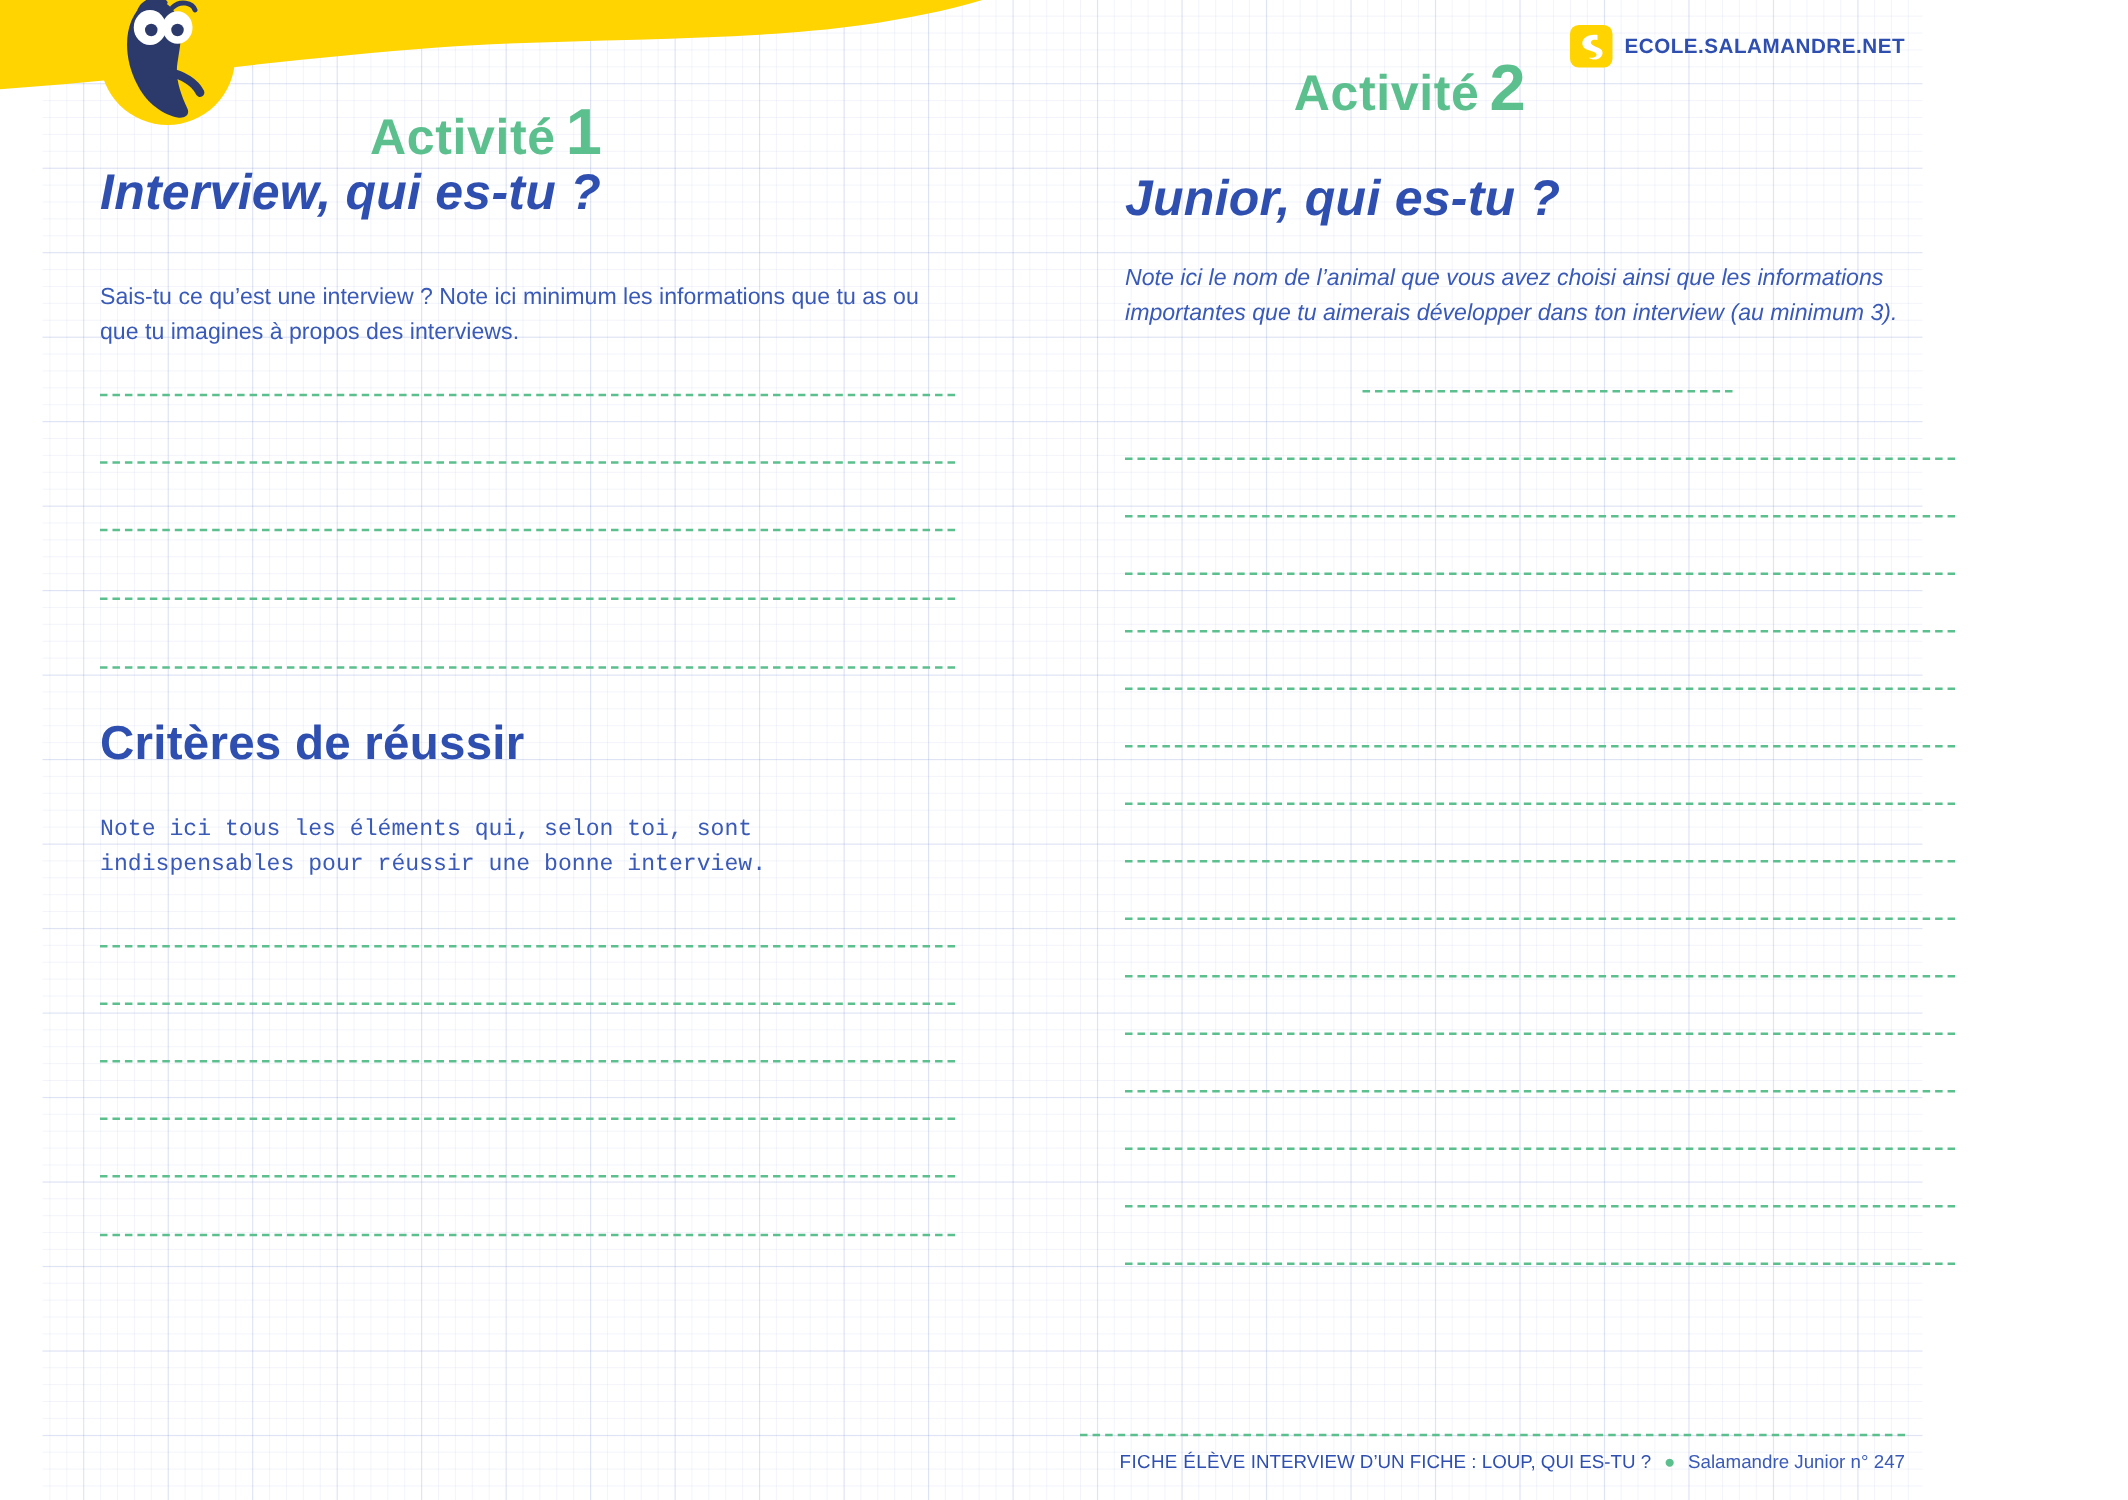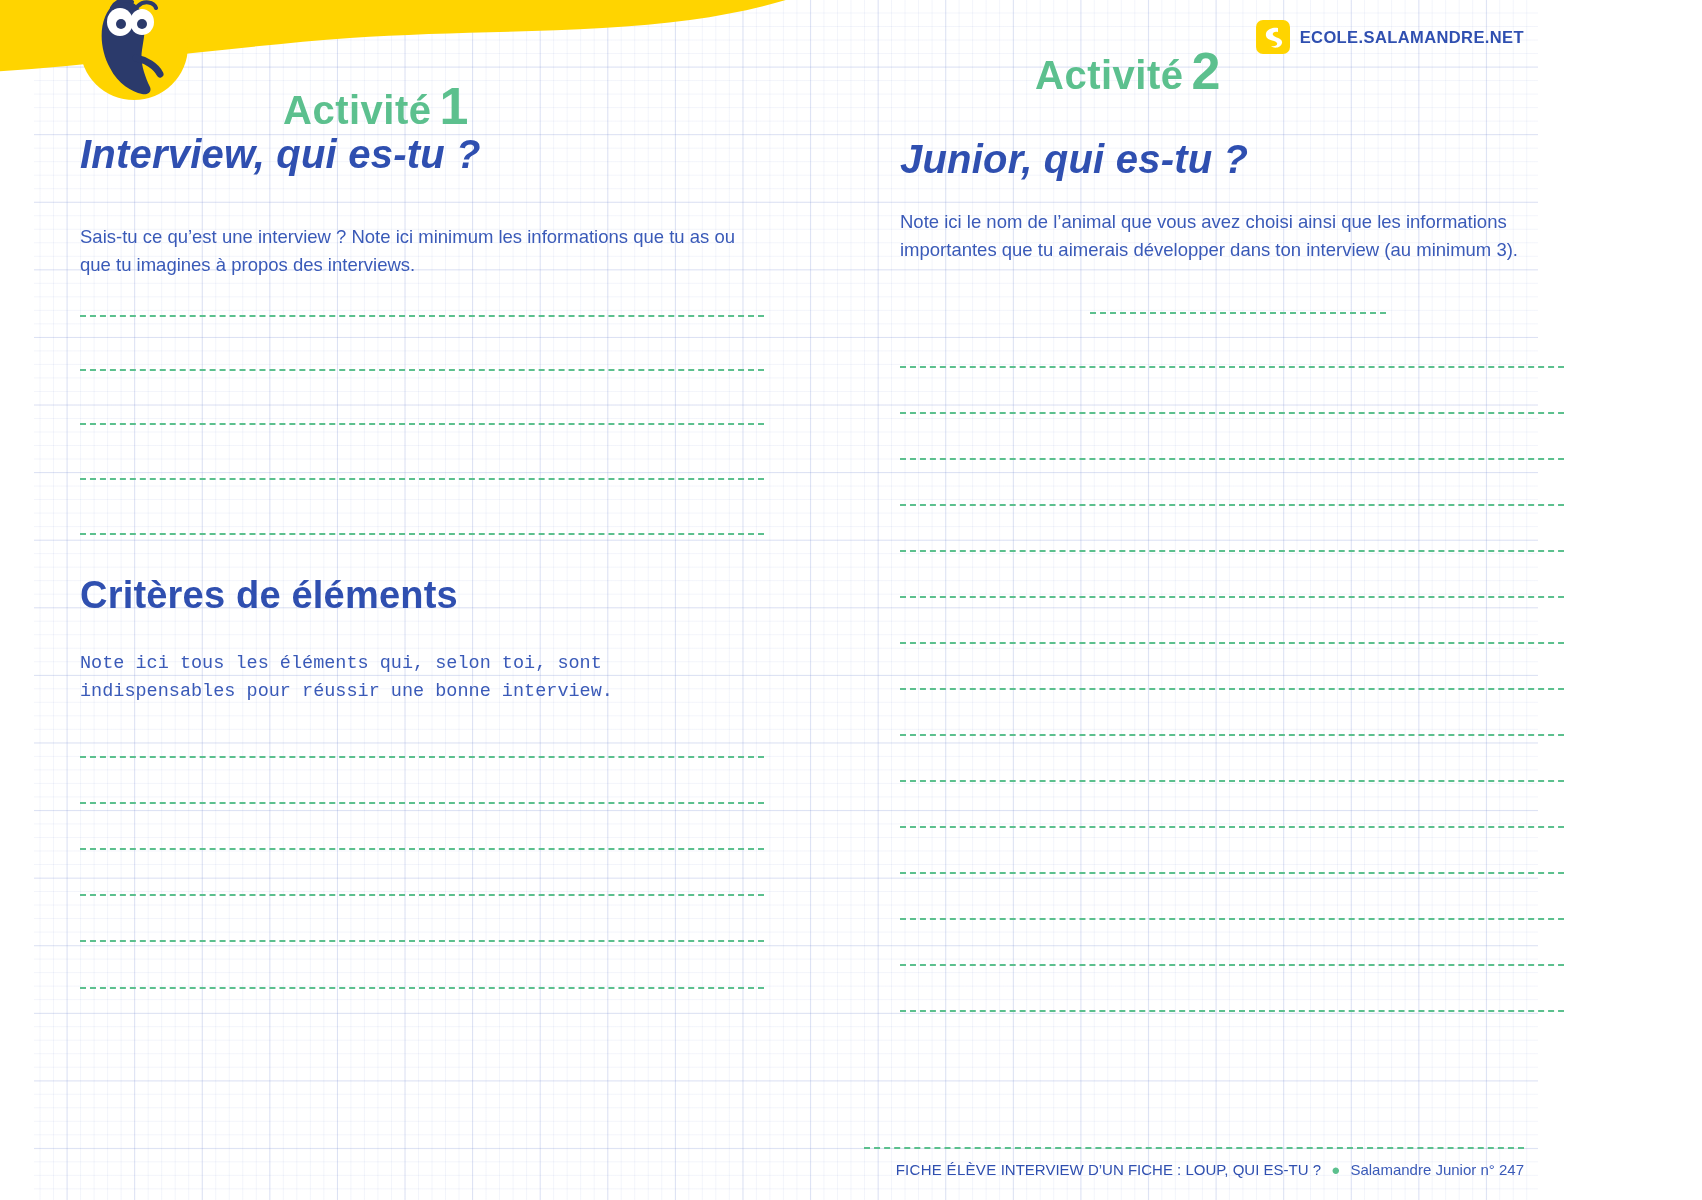--- a/index.html
+++ b/index.html
@@ -217,21 +217,21 @@
     <span class="brand-mark">
       <svg width="26" height="26" viewBox="0 0 26 26" xmlns="http://www.w3.org/2000/svg">
         <path d="M18 4 C10 3 5 7 6 12 C7 17 15 16 17 19 C18 21 15 23 11 22 C14 25 21 24 22 19 C23 14 15 14 13 11 C12 9 14 7 18 8 Z" fill="#ffffff"></path>
       </svg>
     </span>
     <span class="brand-text">ECOLE.SALAMANDRE.NET</span>
   </div>
 
   <div class="col col-left">
 
-    <div style="position:absolute; left:203px; top:80px;">
+    <div style="position:absolute; left:216px; top:80px;">
       <div class="activity-label">
         <span>Activité</span><span class="num">1</span>
       </div>
     </div>
 
     <div style="position:absolute; left:0px; top:132px;">
       <div class="headline">Interview, qui es-tu ?</div>
     </div>
 
     <div style="position:absolute; left:0px; top:205px; width:668px;">
@@ -240,21 +240,21 @@
 
     <div class="lines" style="position:absolute; left:0px; top:305px; width:684px;">
       <div class="wline" style="margin-top:10px;"></div>
       <div class="wline" style="margin-top:52px;"></div>
       <div class="wline" style="margin-top:52px;"></div>
       <div class="wline" style="margin-top:53px;"></div>
       <div class="wline" style="margin-top:53px;"></div>
     </div>
 
     <div style="position:absolute; left:0px; top:575px;">
-      <div class="subhead">Critères de éléments</div>
+      <div class="subhead">Critères de réussir</div>
     </div>
 
     <div style="position:absolute; left:0px; top:650px; width:672px;font-family:Liberation Mono, monospace;">
       <div class="intro" style="margin-top:0;">Note ici tous les éléments qui, selon toi, sont indispensables pour réussir une bonne interview.</div>
     </div>
 
     <div class="lines" style="position:absolute; left:0px; top:748px; width:684px;">
       <div class="wline" style="margin-top:8px;"></div>
       <div class="wline" style="margin-top:44px;"></div>
       <div class="wline" style="margin-top:44px;"></div>
@@ -269,21 +269,21 @@
     <div style="position:absolute; left:135px; top:45px;">
       <div class="activity-label">
         <span>Activité</span><span class="num">2</span>
       </div>
     </div>
 
     <div style="position:absolute; left:0px; top:137px;">
       <div class="headline">Junior, qui es-tu ?</div>
     </div>
 
-    <div style="position:absolute; left:0px; top:208px; width:676px;">
+    <div style="position:absolute; left:0px; top:208px; width:676px;font-style:italic;">
       <div class="intro" style="margin-top:0;">Note ici le nom de l’animal que vous avez choisi ainsi que les informations importantes que tu aimerais développer dans ton interview (au minimum 3).</div>
     </div>
 
     <div style="position:absolute; left:190px; top:312px; width:296px;">
       <div class="wline"></div>
     </div>
 
     <div class="lines" style="position:absolute; left:0px; top:356px; width:684px;">
       <div class="wline" style="margin-top:10px;"></div>
       <div class="wline" style="margin-top:44px;"></div>

